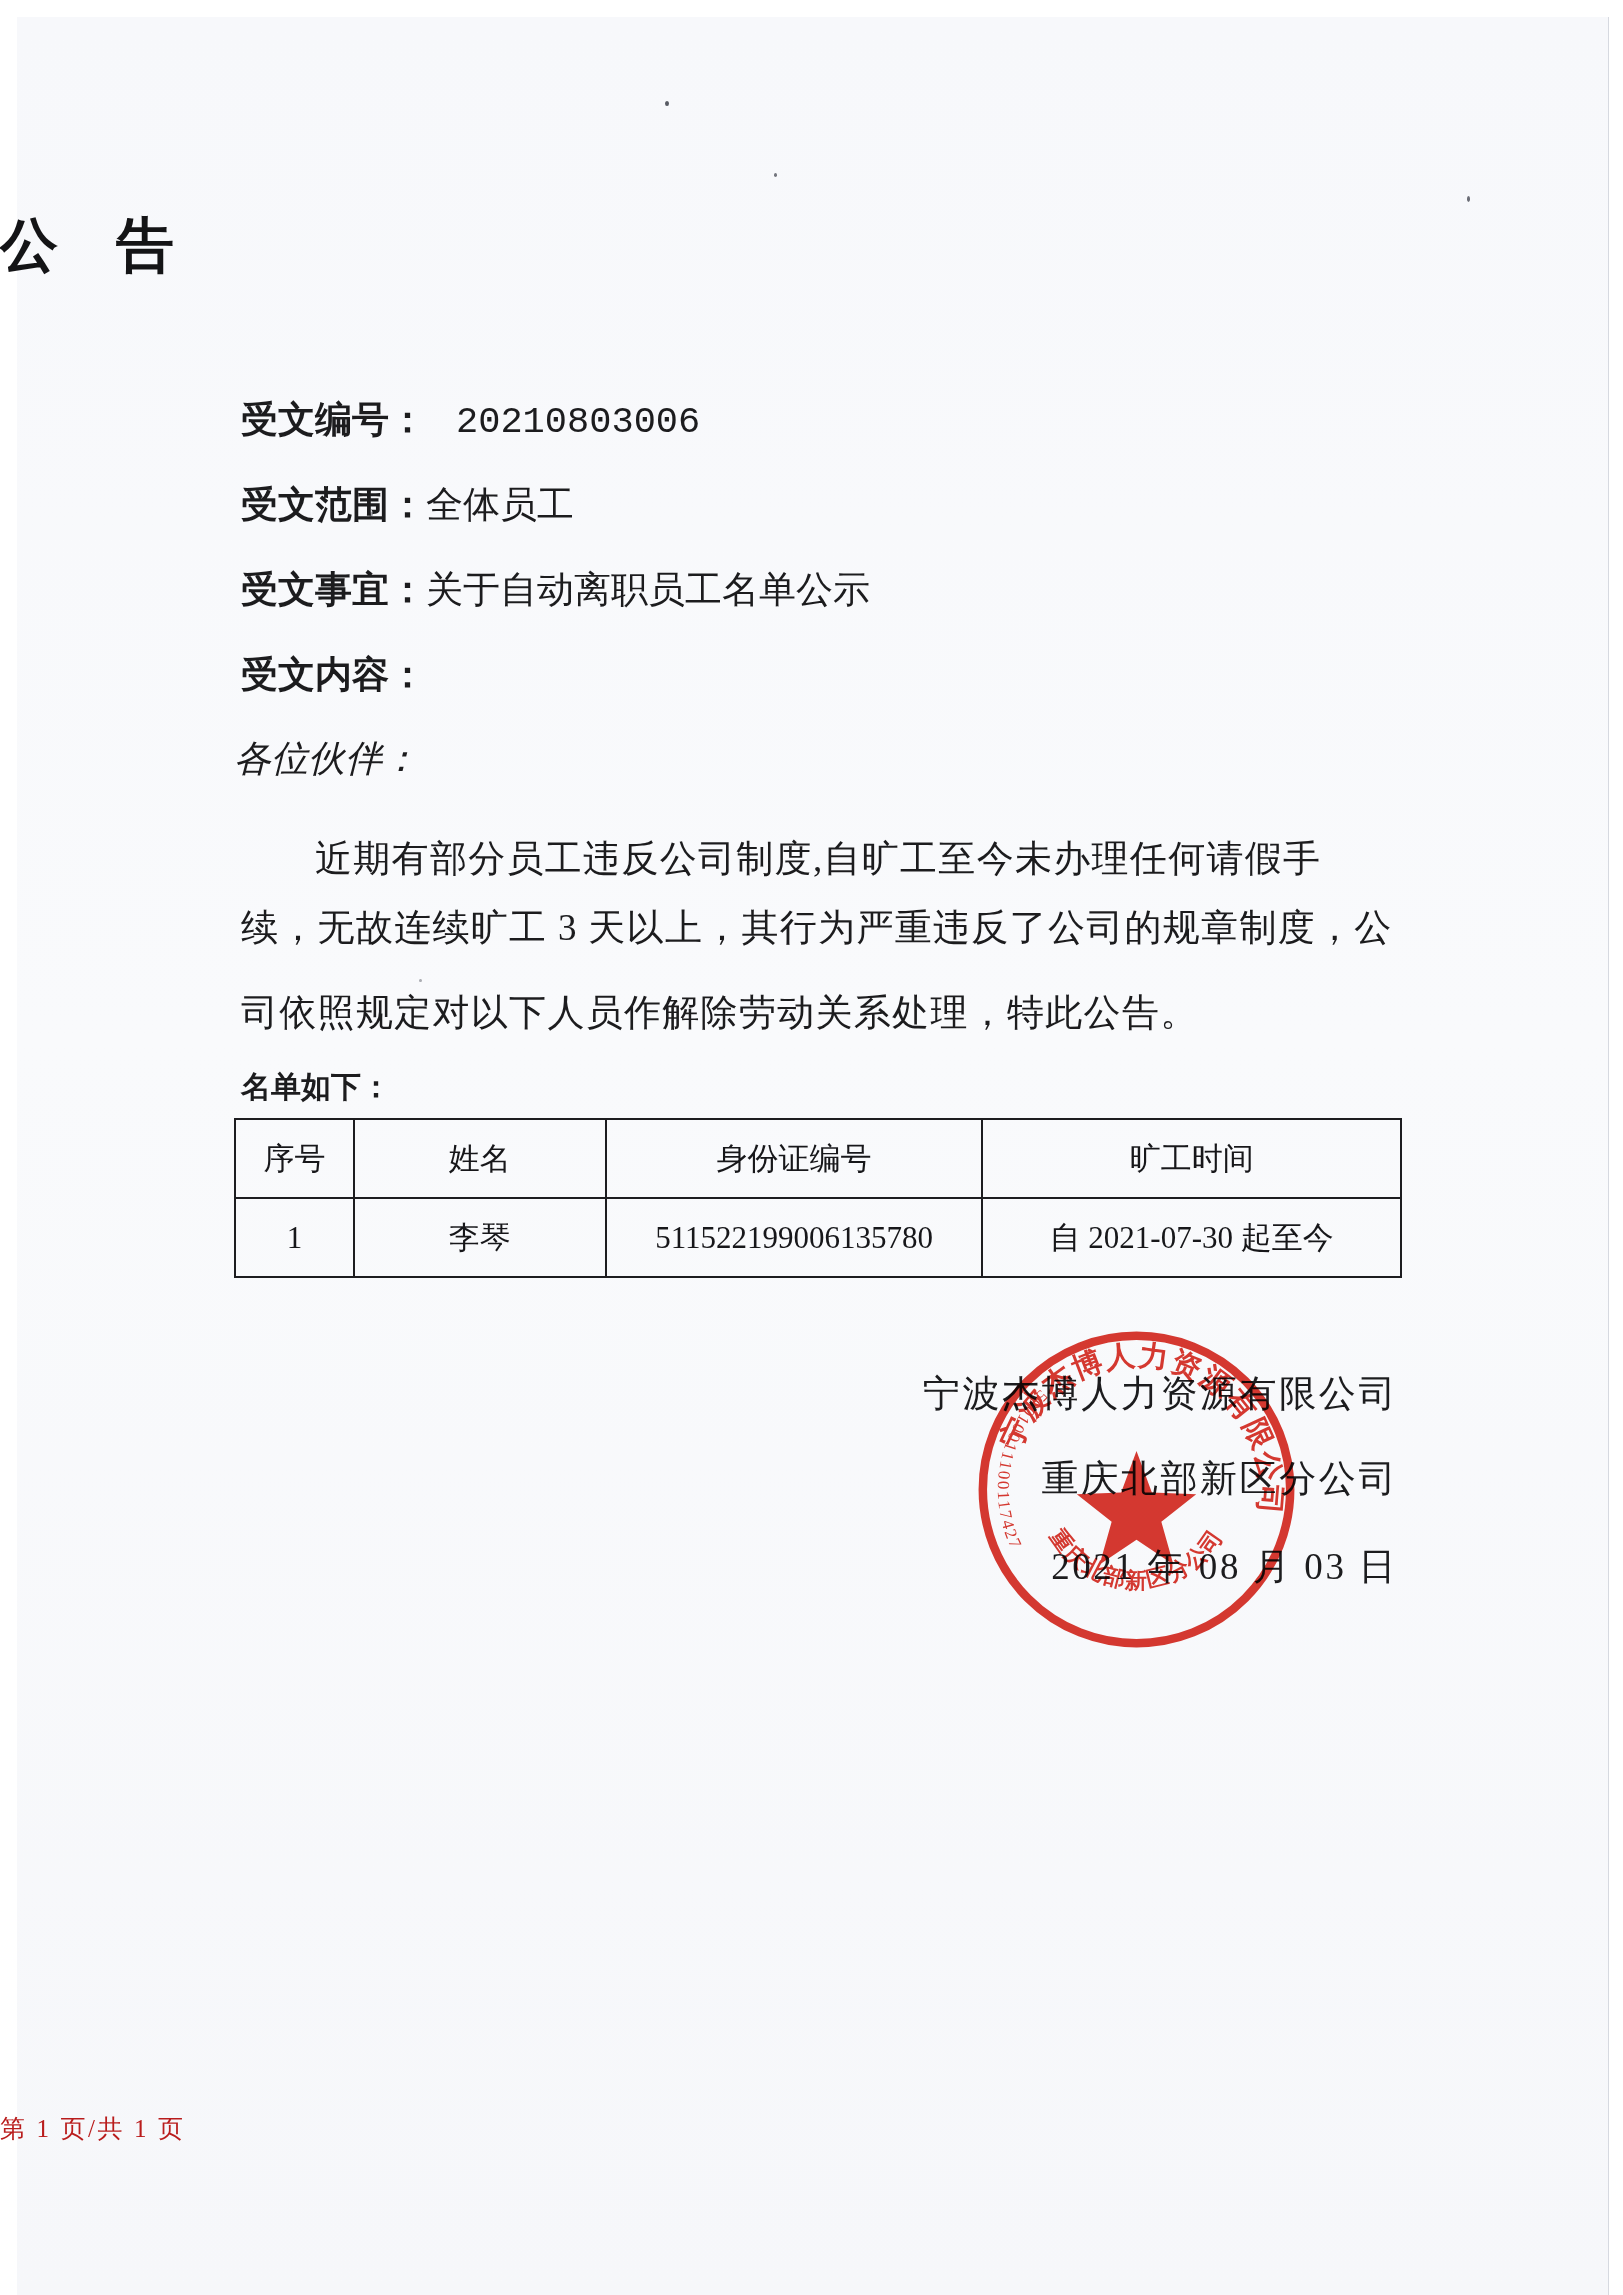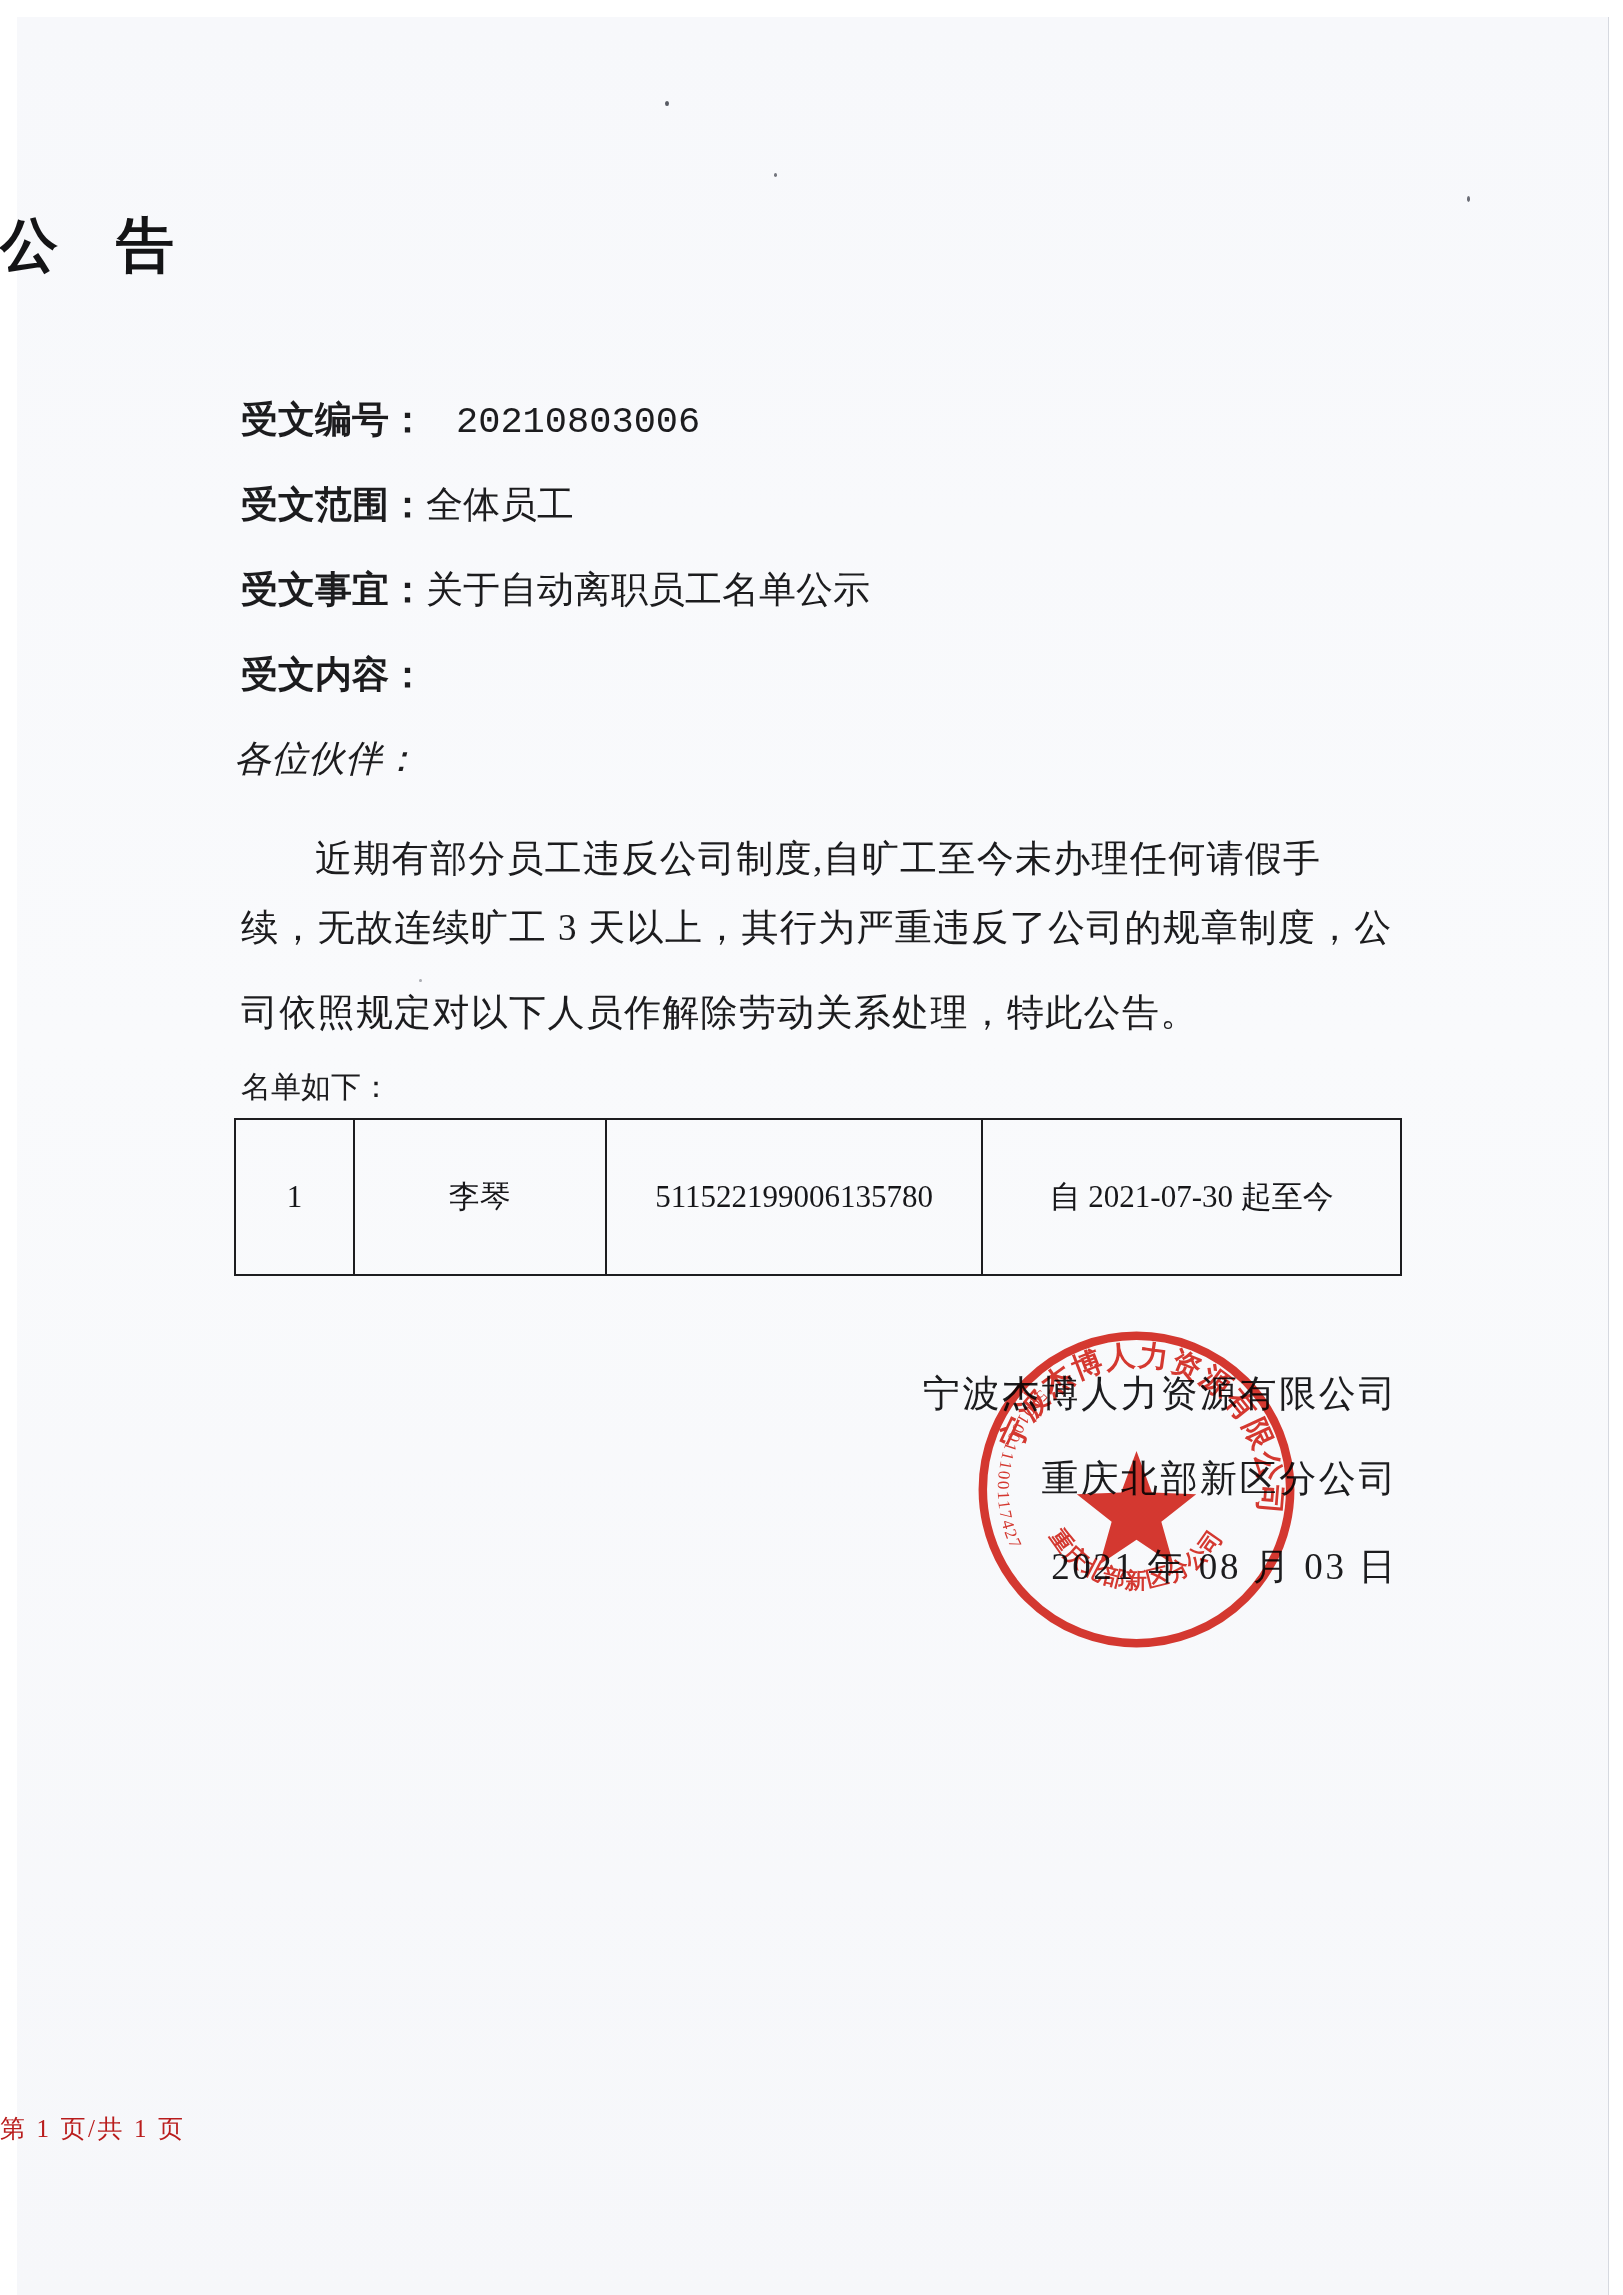--- a/index.html
+++ b/index.html
@@ -17,21 +17,21 @@
   .doc-title{
     left:0;top:213px;width:1566px;
     font-size:58px;font-weight:700;color:#141416;
   }
   .field-line{left:241px;font-size:37px;font-family:Liberation Mono, monospace;}
   .field-label{font-weight:700;}
   .field-value{font-weight:400;}
   .gap-wide{margin-left:30px;}
   .salutation{left:234px;top:738px;font-size:37px;font-style:italic;}
   .body-line{font-size:37px;letter-spacing:1.3px;}
-  .list-intro{left:241px;top:1070px;font-size:30px;font-weight:400;}
+  .list-intro{left:241px;top:1070px;font-size:30px;font-weight:700;}
   .roster{
     position:absolute;left:234px;top:1118px;width:1168px;height:158px;
     border-collapse:collapse;table-layout:fixed;
     font-size:31px;color:#17171a;
   }
   .roster td,.roster th{
     border:2px solid #1d1d20;text-align:center;vertical-align:middle;
     font-weight:400;padding:0;
   }
   .roster tr{height:79px;}
@@ -92,20 +92,26 @@
 
 <table class="roster">
   <colgroup>
     <col class="col-no">
       <col class="col-name">
       <col class="col-id">
       <col class="col-time">
   </colgroup>
   <tbody>
   <tr>
+    <td>序号</td>
+    <td>姓名</td>
+    <td>身份证编号</td>
+    <td>旷工时间</td>
+  </tr>
+  <tr>
     <td>1</td>
     <td>李琴</td>
     <td>511522199006135780</td>
     <td>自 2021-07-30 起至今</td>
   </tr>
   </tbody>
 </table>
 
 <div class="abs sig-line" style="top:1373px;">宁波杰博人力资源有限公司</div>
 <div class="abs sig-line" style="top:1458px;">重庆北部新区分公司</div>

